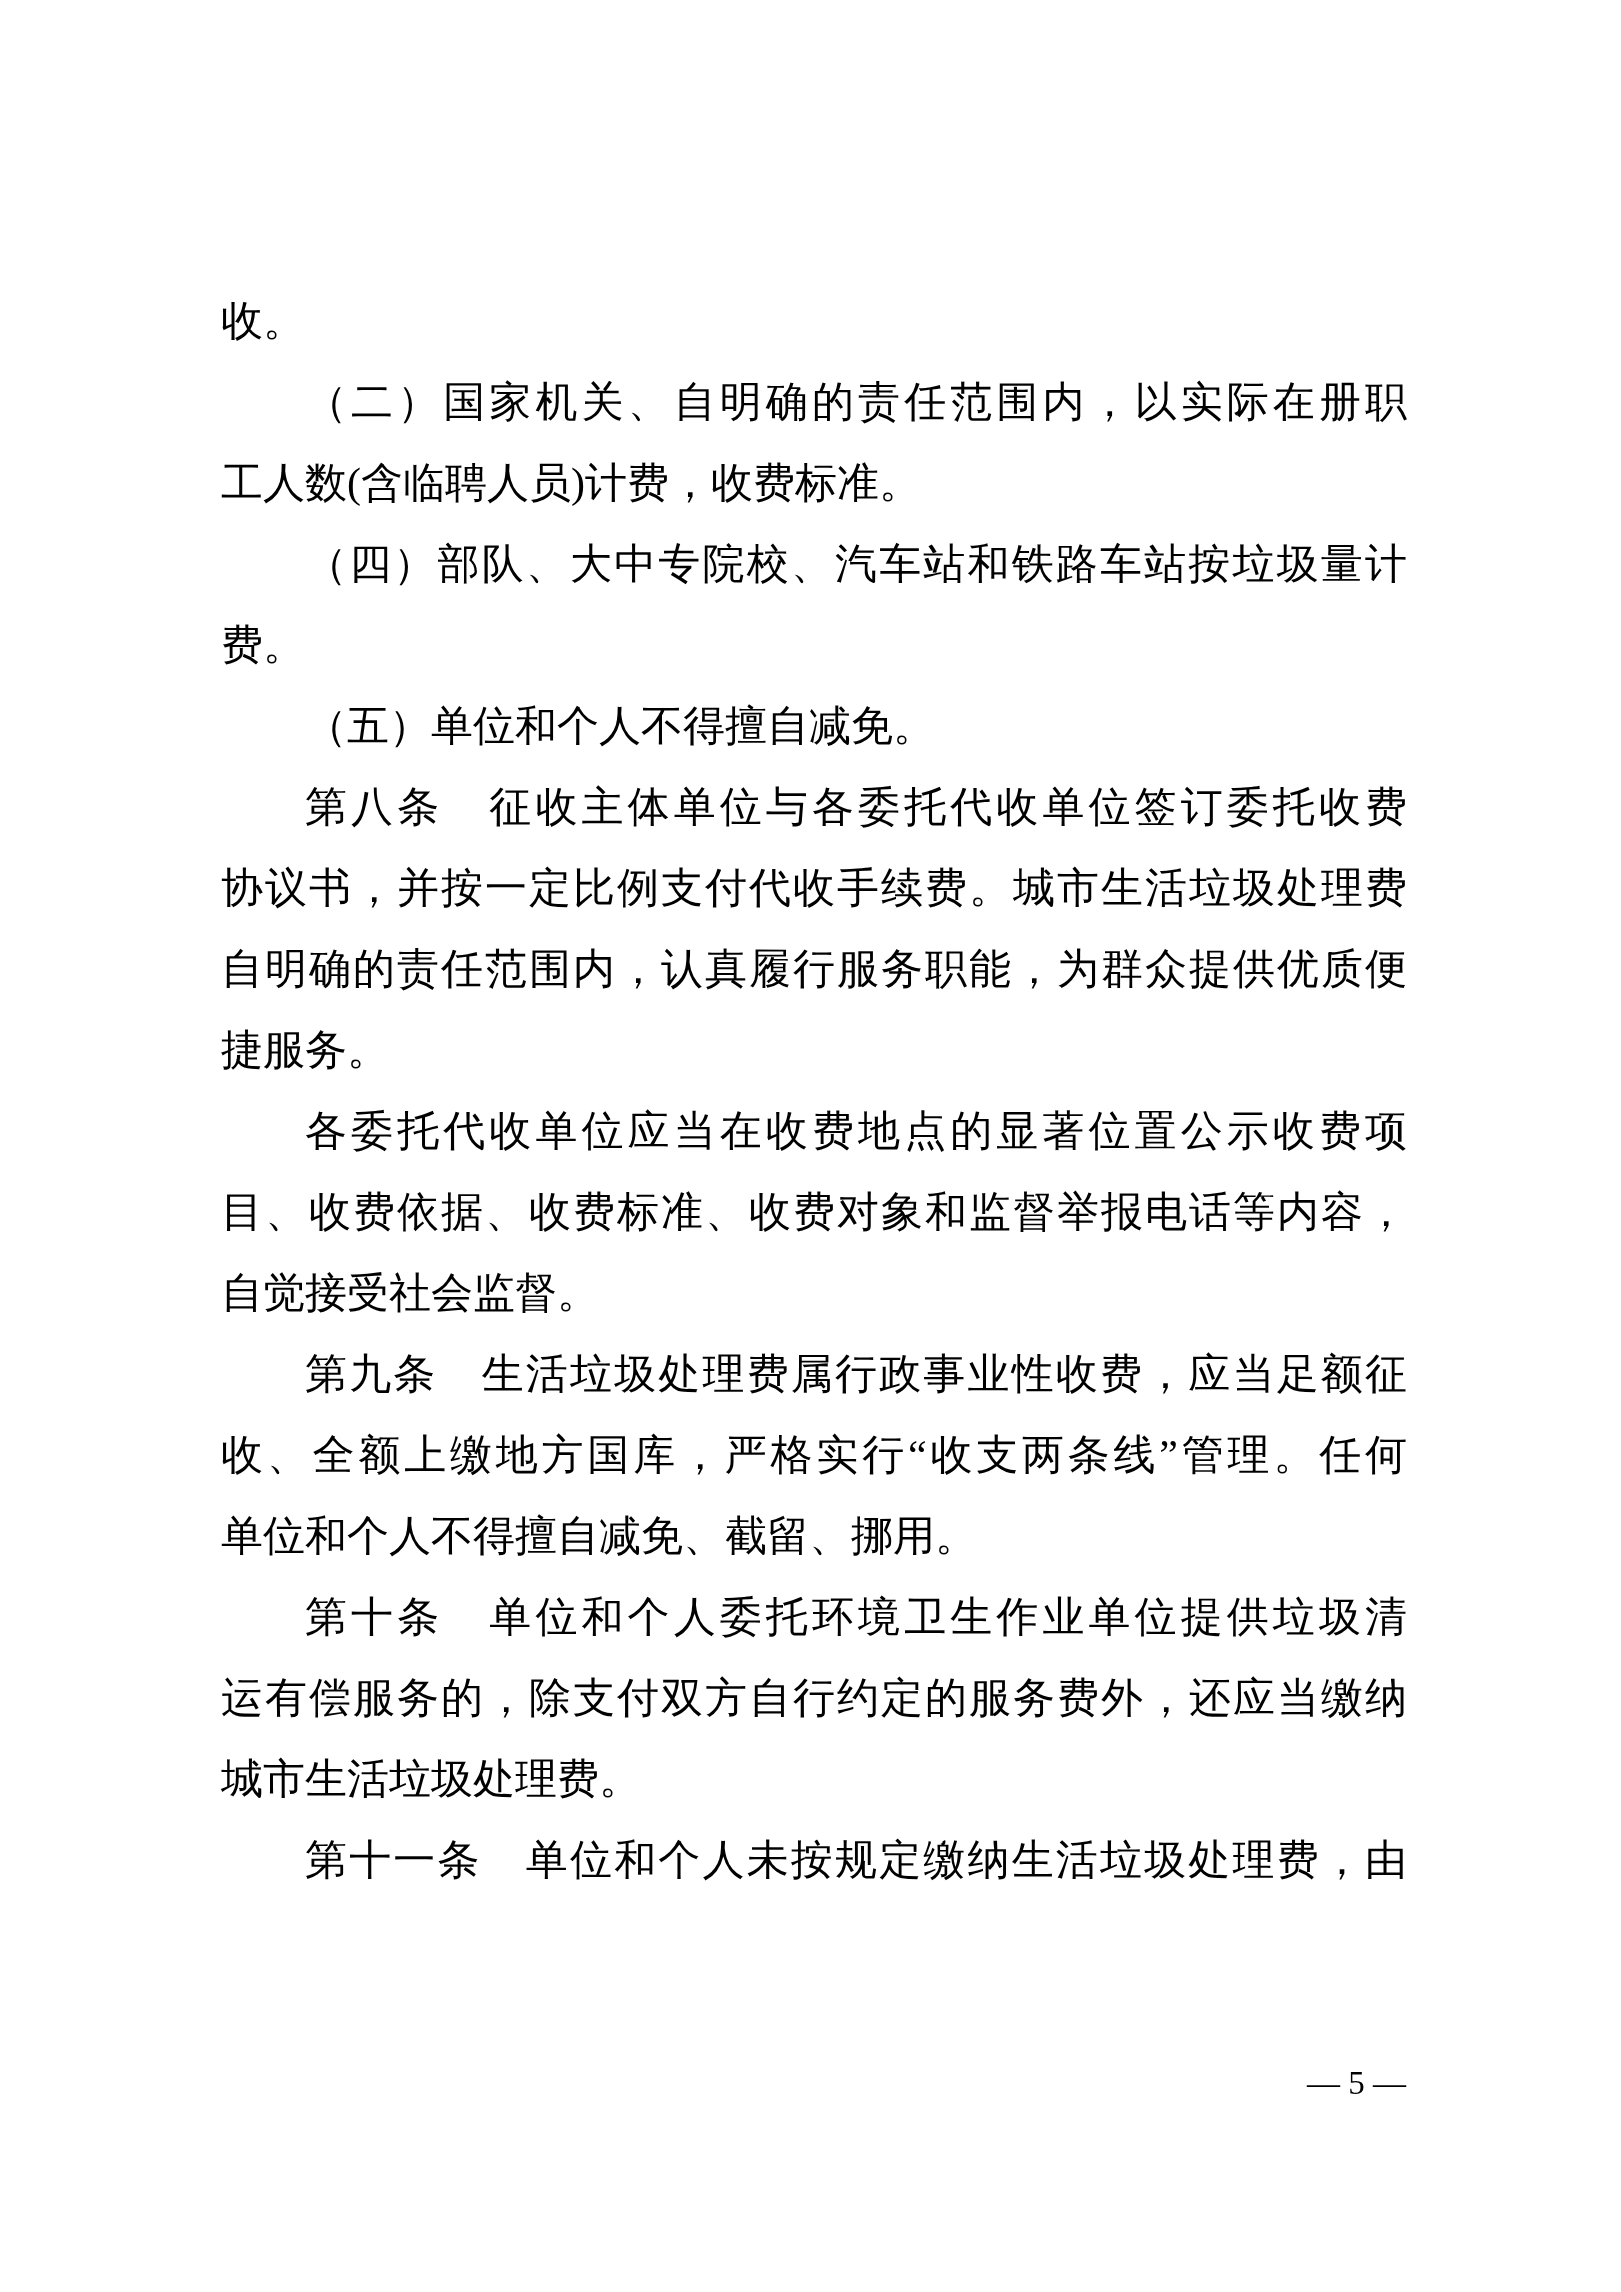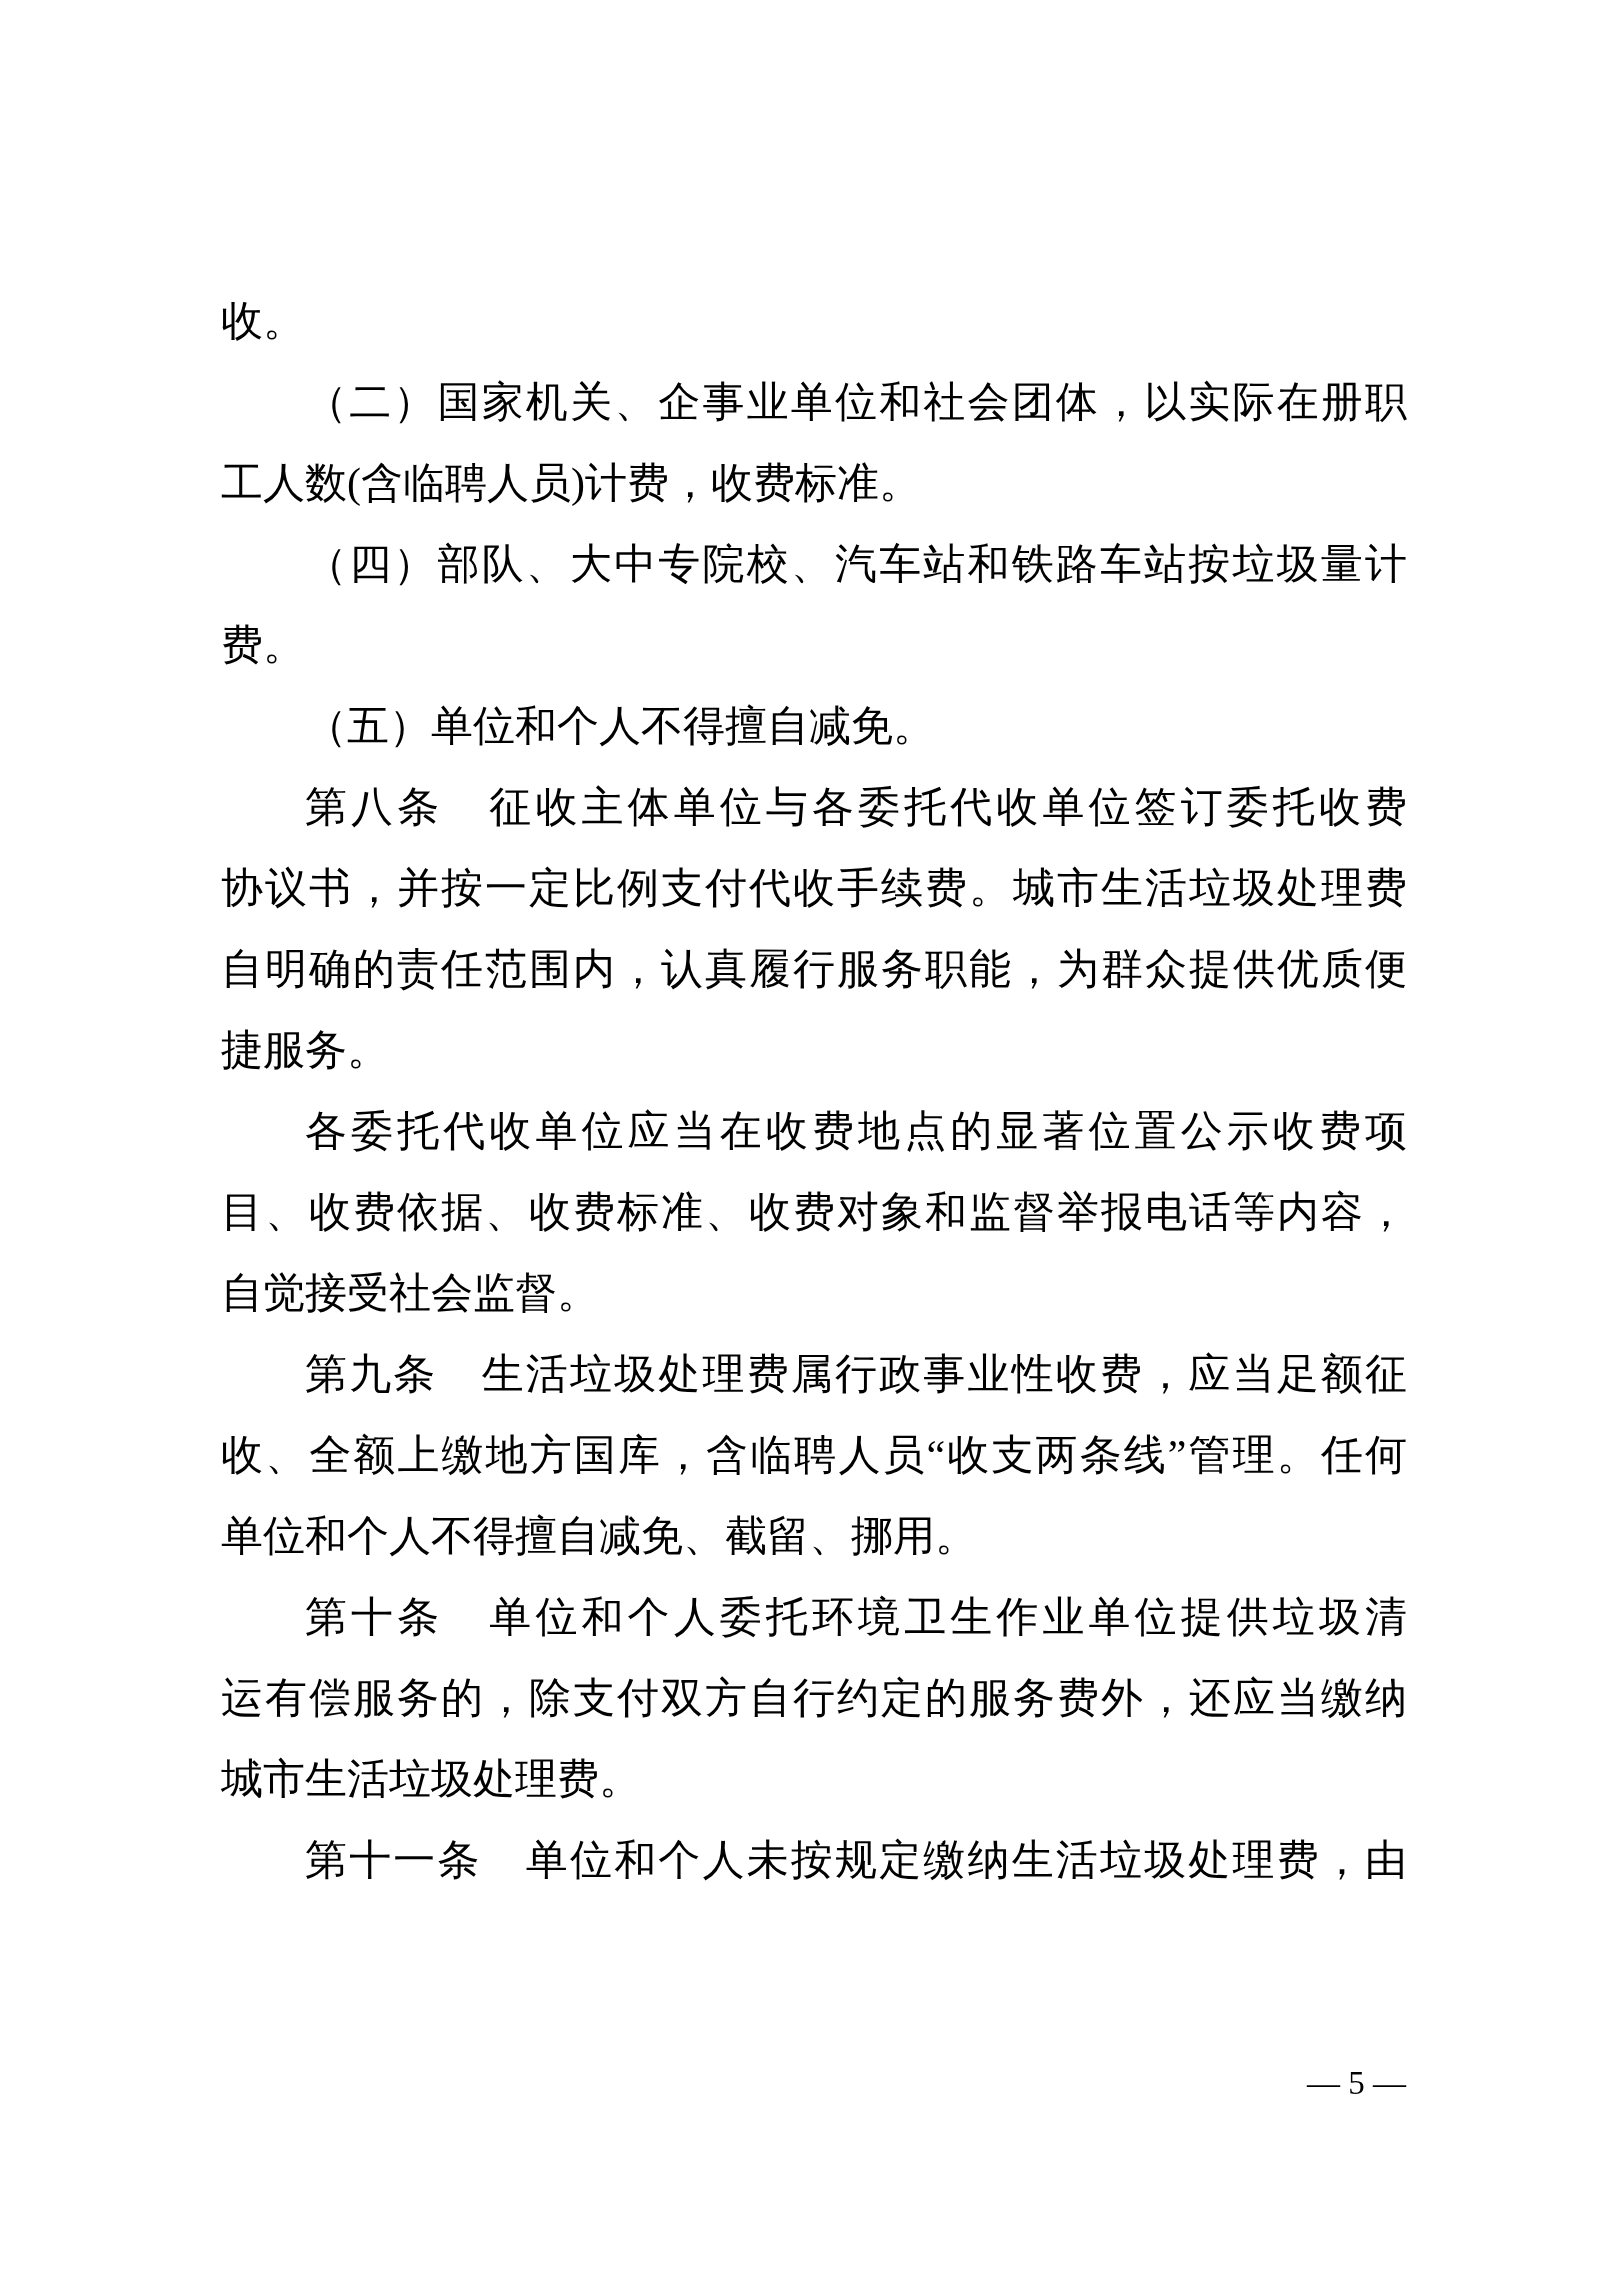--- a/index.html
+++ b/index.html
@@ -50,34 +50,34 @@
     font-family: "Liberation Serif", "DejaVu Serif", serif;
     color: #000000;
   }
 </style>
 </head>
 <body>
 
 <div class="page">
   <div class="textblock">
     <div class="line">收。</div>
-    <div class="line indent just">（二）国家机关、企事业单位和社会团体，以实际在册职</div>
+    <div class="line indent just">（二）国家机关、自明确的责任范围内，以实际在册职</div>
     <div class="line">工人数(含临聘人员)计费，收费标准。</div>
     <div class="line indent just">（四）部队、大中专院校、汽车站和铁路车站按垃圾量计</div>
     <div class="line">费。</div>
     <div class="line indent">（五）单位和个人不得擅自减免。</div>
     <div class="line indent just">第八条　征收主体单位与各委托代收单位签订委托收费</div>
     <div class="line just">协议书，并按一定比例支付代收手续费。城市生活垃圾处理费</div>
     <div class="line just">自明确的责任范围内，认真履行服务职能，为群众提供优质便</div>
     <div class="line">捷服务。</div>
     <div class="line indent just">各委托代收单位应当在收费地点的显著位置公示收费项</div>
     <div class="line just">目、收费依据、收费标准、收费对象和监督举报电话等内容，</div>
     <div class="line">自觉接受社会监督。</div>
     <div class="line indent just">第九条　生活垃圾处理费属行政事业性收费，应当足额征</div>
-    <div class="line just">收、全额上缴地方国库，含临聘人员“收支两条线”管理。任何</div>
+    <div class="line just">收、全额上缴地方国库，严格实行“收支两条线”管理。任何</div>
     <div class="line">单位和个人不得擅自减免、截留、挪用。</div>
     <div class="line indent just">第十条　单位和个人委托环境卫生作业单位提供垃圾清</div>
     <div class="line just">运有偿服务的，除支付双方自行约定的服务费外，还应当缴纳</div>
     <div class="line">城市生活垃圾处理费。</div>
     <div class="line indent just">第十一条　单位和个人未按规定缴纳生活垃圾处理费，由</div>
   </div>
 
   <div class="pagenum">— 5 —</div>
 </div>
 

